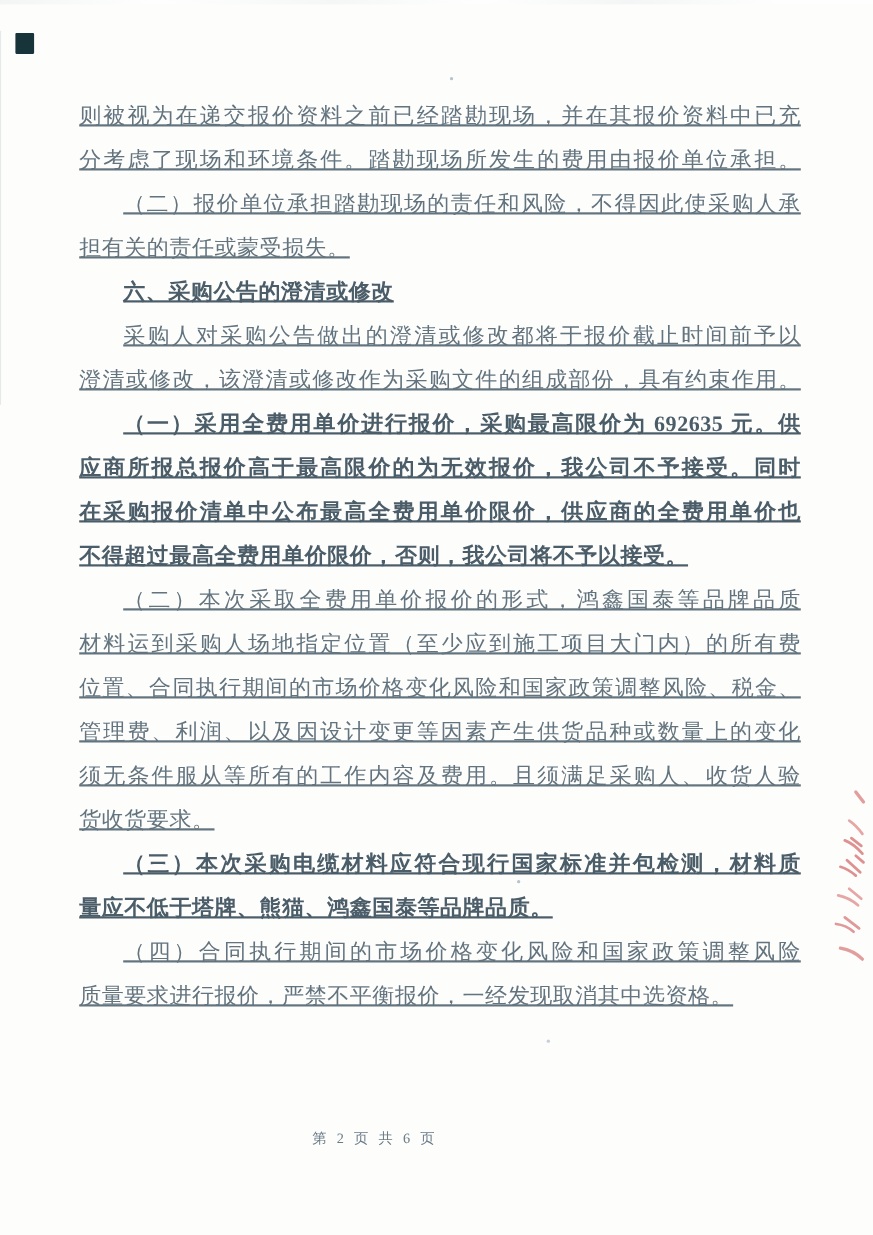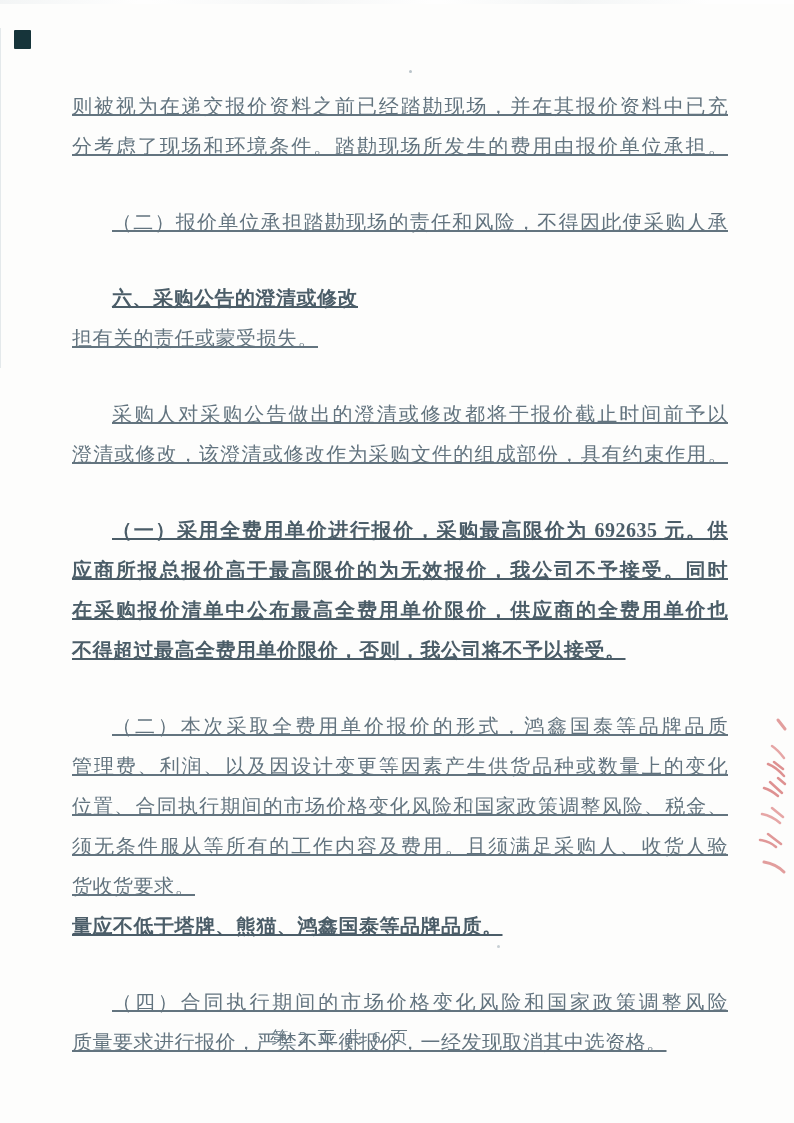--- a/index.html
+++ b/index.html
@@ -24,52 +24,54 @@
   .speck.s3{left:497px;top:945px;width:3px;height:3px;opacity:.8;}
   
   .doc{position:absolute;left:72px;top:86px;width:656px;}
   .line{
     height:40px;line-height:40px;font-size:20px;color:#63747f;
     text-align:justify;text-align-last:left;
     letter-spacing:0.5px;
     text-decoration:underline;
   }
   .line.fill{text-align-last:justify;}
-  .line.ind{text-indent:2em;margin-top:36px;}
+  .line.ind{text-indent:2em;}
   .line.bold{font-weight:bold;color:#4b5d68;}
   .footer{
     position:absolute;left:0;top:1026px;width:682px;text-align:center;
-    font-size:17px;color:#6a7b86;letter-spacing:3px;
+    font-size:13px;color:#6a7b86;letter-spacing:3px;
   }
 </style>
 </head>
 <body>
 
 <div class="sheet">
   <div class="top-smudge"></div>
   <div class="edge-line"></div>
   <div class="corner-mark"></div>
 
   <div class="doc">
       <div class="line fill">则被视为在递交报价资料之前已经踏勘现场，并在其报价资料中已充</div>
       <div class="line fill">分考虑了现场和环境条件。踏勘现场所发生的费用由报价单位承担。</div>
       <div class="line ind fill">（二）报价单位承担踏勘现场的责任和风险，不得因此使采购人承</div>
+      <div class="line">担有关的责任或蒙受损失。</div>
       <div class="line bold ind">六、采购公告的澄清或修改</div>
-      <div class="line">担有关的责任或蒙受损失。</div>
       <div class="line ind fill">采购人对采购公告做出的澄清或修改都将于报价截止时间前予以</div>
       <div class="line fill">澄清或修改，该澄清或修改作为采购文件的组成部份，具有约束作用。</div>
       <div class="line bold ind fill">（一）采用全费用单价进行报价，采购最高限价为 692635 元。供</div>
       <div class="line bold fill">应商所报总报价高于最高限价的为无效报价，我公司不予接受。同时</div>
       <div class="line bold fill">在采购报价清单中公布最高全费用单价限价，供应商的全费用单价也</div>
       <div class="line bold">不得超过最高全费用单价限价，否则，我公司将不予以接受。</div>
       <div class="line ind fill">（二）本次采取全费用单价报价的形式，鸿鑫国泰等品牌品质</div>
+      <div class="line fill">材料运到采购人场地指定位置（至少应到施工项目大门内）的所有费</div>
+      <div class="line fill">位置、合同执行期间的市场价格变化风险和国家政策调整风险、税金、</div>
       <div class="line fill">管理费、利润、以及因设计变更等因素产生供货品种或数量上的变化</div>
-      <div class="line fill">位置、合同执行期间的市场价格变化风险和国家政策调整风险、税金、</div>
       <div class="line fill">须无条件服从等所有的工作内容及费用。且须满足采购人、收货人验</div>
       <div class="line">货收货要求。</div>
+      <div class="line bold ind fill">（三）本次采购电缆材料应符合现行国家标准并包检测，材料质</div>
       <div class="line bold">量应不低于塔牌、熊猫、鸿鑫国泰等品牌品质。</div>
       <div class="line ind fill">（四）合同执行期间的市场价格变化风险和国家政策调整风险</div>
       <div class="line">质量要求进行报价，严禁不平衡报价，一经发现取消其中选资格。</div>
     </div>
 
   <svg class="red-marks" viewBox="0 0 34 170" xmlns="http://www.w3.org/2000/svg">
     <g fill="none" stroke-linecap="round">
       <path d="M24 8 l7 9" stroke="#d87e7e" stroke-width="3" opacity="0.75"></path>
       <path d="M18 34 q6 4 12 12" stroke="#e09090" stroke-width="2.5" opacity="0.8"></path>
       <path d="M14 52 q8 3 16 12 M20 50 l9 7" stroke="#d87e7e" stroke-width="2.5" opacity="0.85"></path>

